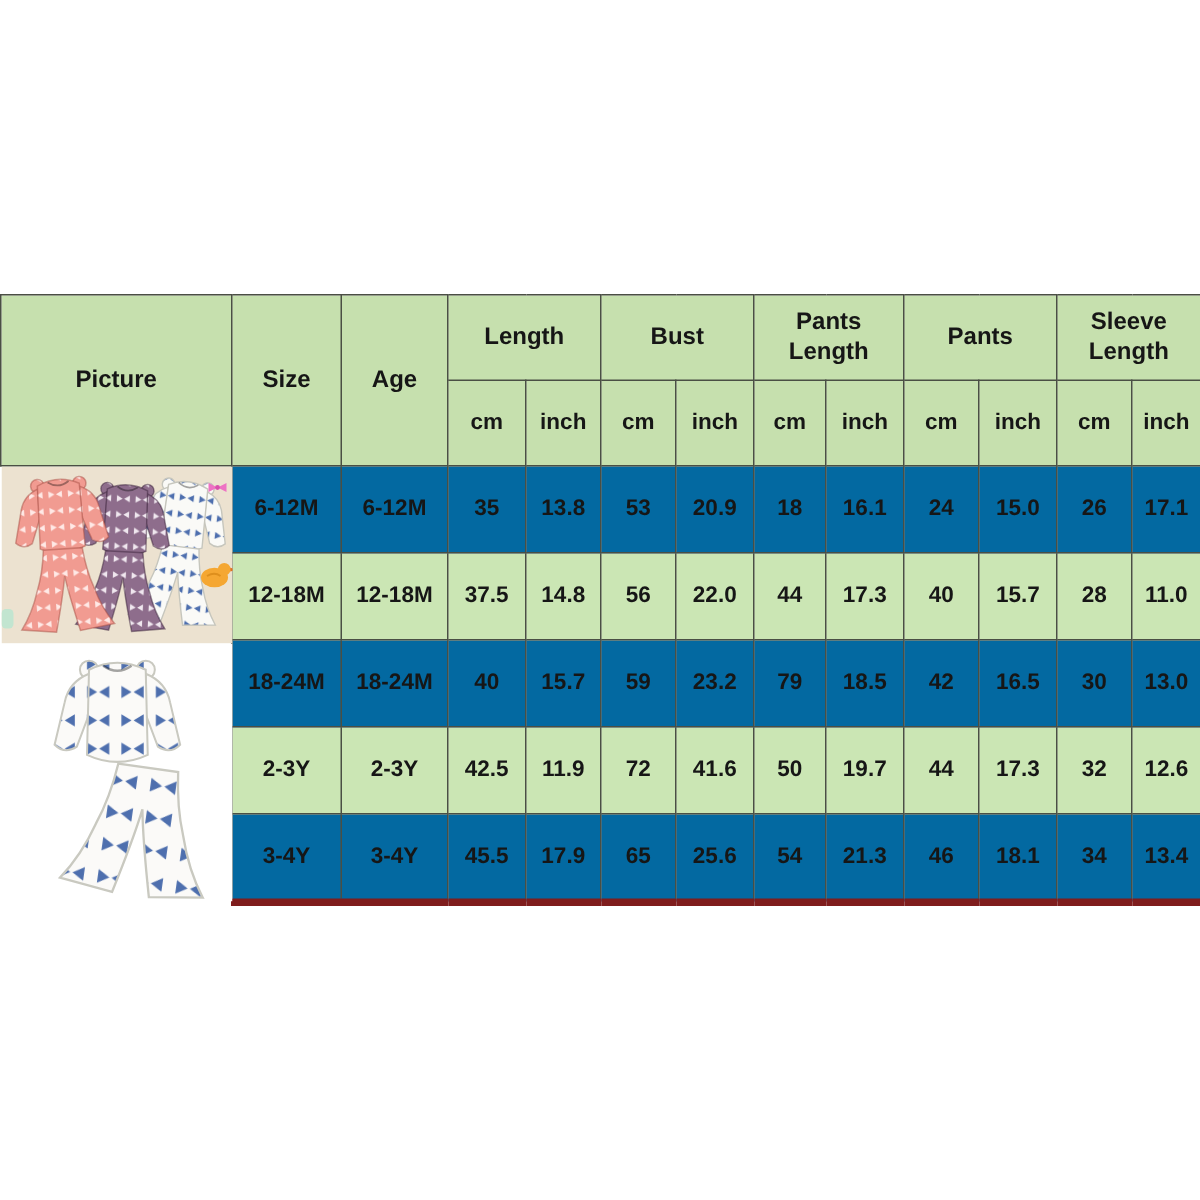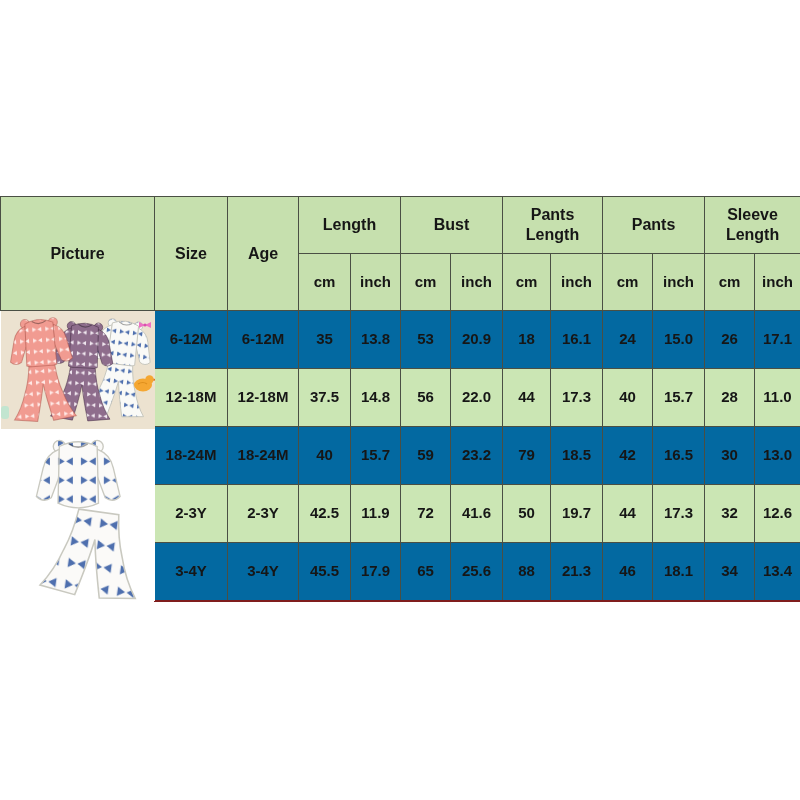--- a/index.html
+++ b/index.html
@@ -17,21 +17,21 @@
     border:1px solid #4a4f44;text-align:center;vertical-align:middle;
     font-weight:bold;padding:0;line-height:1.25;
   }
   .size-chart thead th{background:#c6e0ae;font-size:16px;}
   .size-chart thead tr{height:57px;}
   .size-chart thead .unit{font-size:15px;}
   .size-chart tbody tr{height:58px;}
   .size-chart tbody td{font-size:15px;}
   tr.row-light td{background:#0369a1;}
   tr.row-green td{background:#cbe6b4;margin-top:20px;}
-  .size-chart tbody tr:last-child td{border-bottom:2px solid #7f1d1d;}
+  .size-chart tbody tr:last-child td{border-bottom:5px solid #7f1d1d;}
   td.picture-cell{
     background:#ffffff !important;border-left:none;border-bottom:none;
     padding:0;vertical-align:top;
   }
   .photo-stack{width:154px;display:block;}
   .photo-stack svg{display:block;}
 </style>
 </head>
 <body>
 
@@ -202,21 +202,21 @@
         <td>12.6</td>
       </tr>
 
       <tr class="row-light">
         <td>3-4Y</td>
         <td>3-4Y</td>
         <td>45.5</td>
         <td>17.9</td>
         <td>65</td>
         <td>25.6</td>
-        <td>88</td>
+        <td>54</td>
         <td>21.3</td>
         <td>46</td>
         <td>18.1</td>
         <td>34</td>
         <td>13.4</td>
       </tr>
     </tbody>
   </table>
 </div>
 

